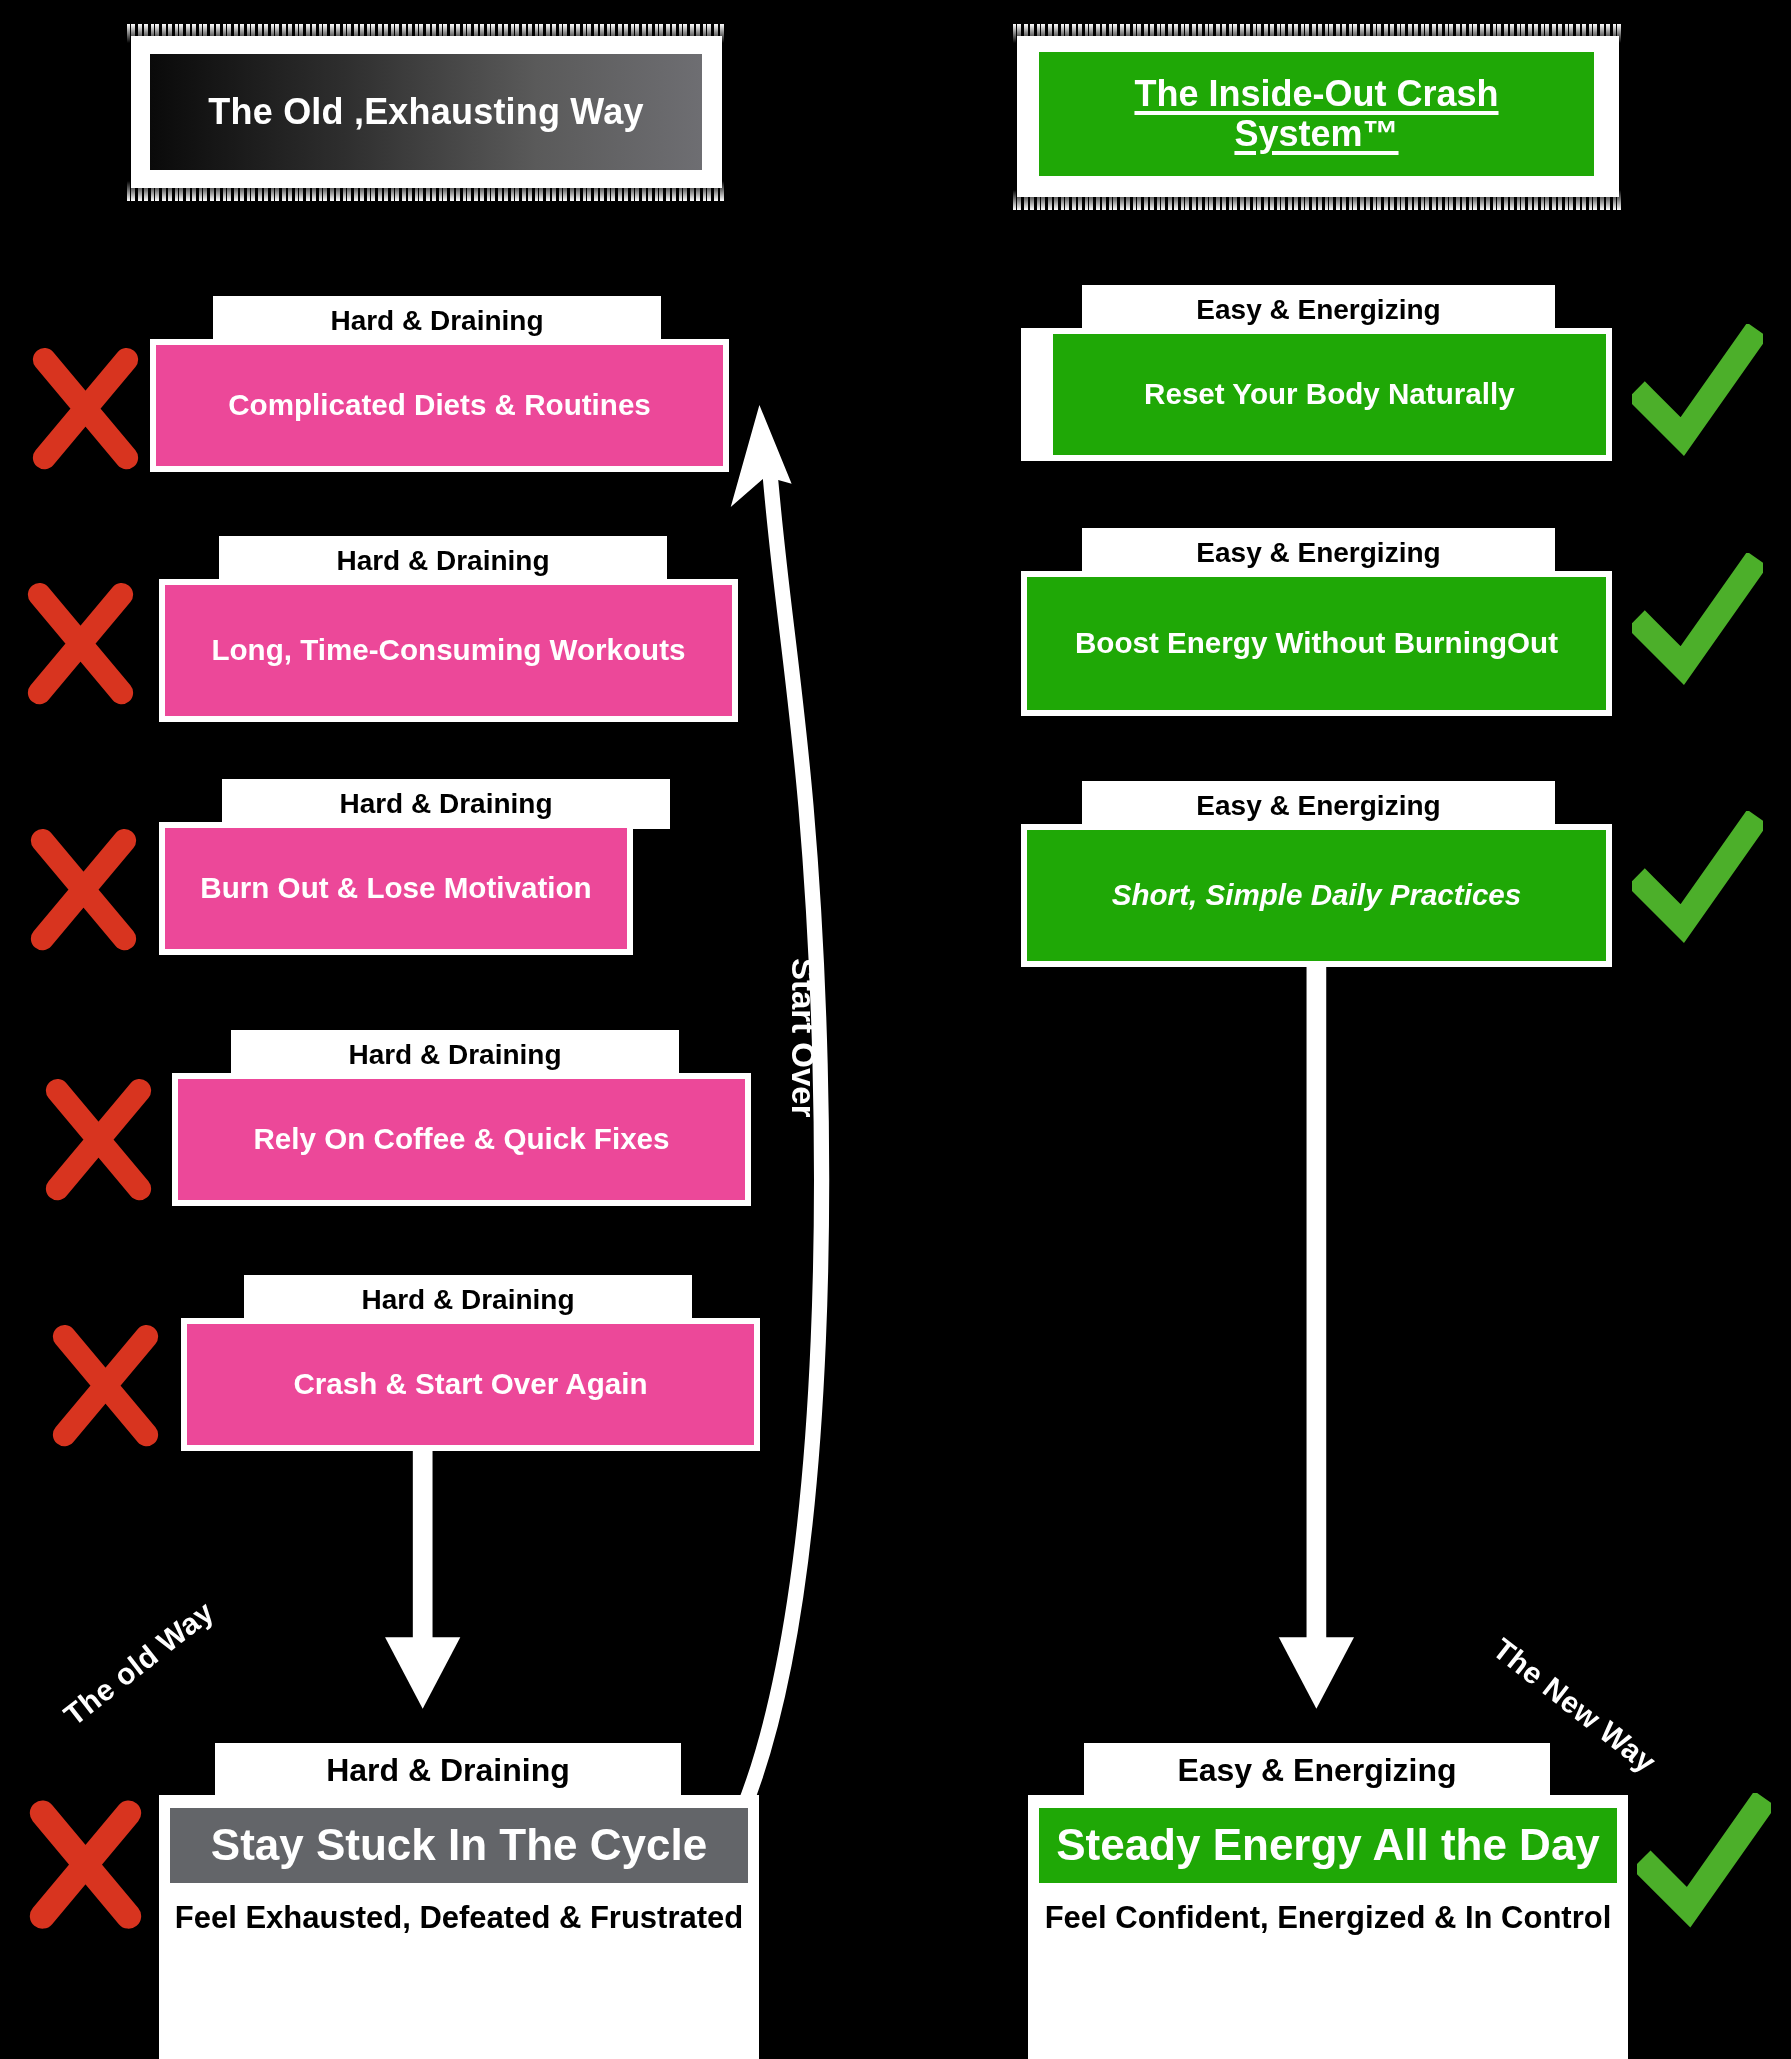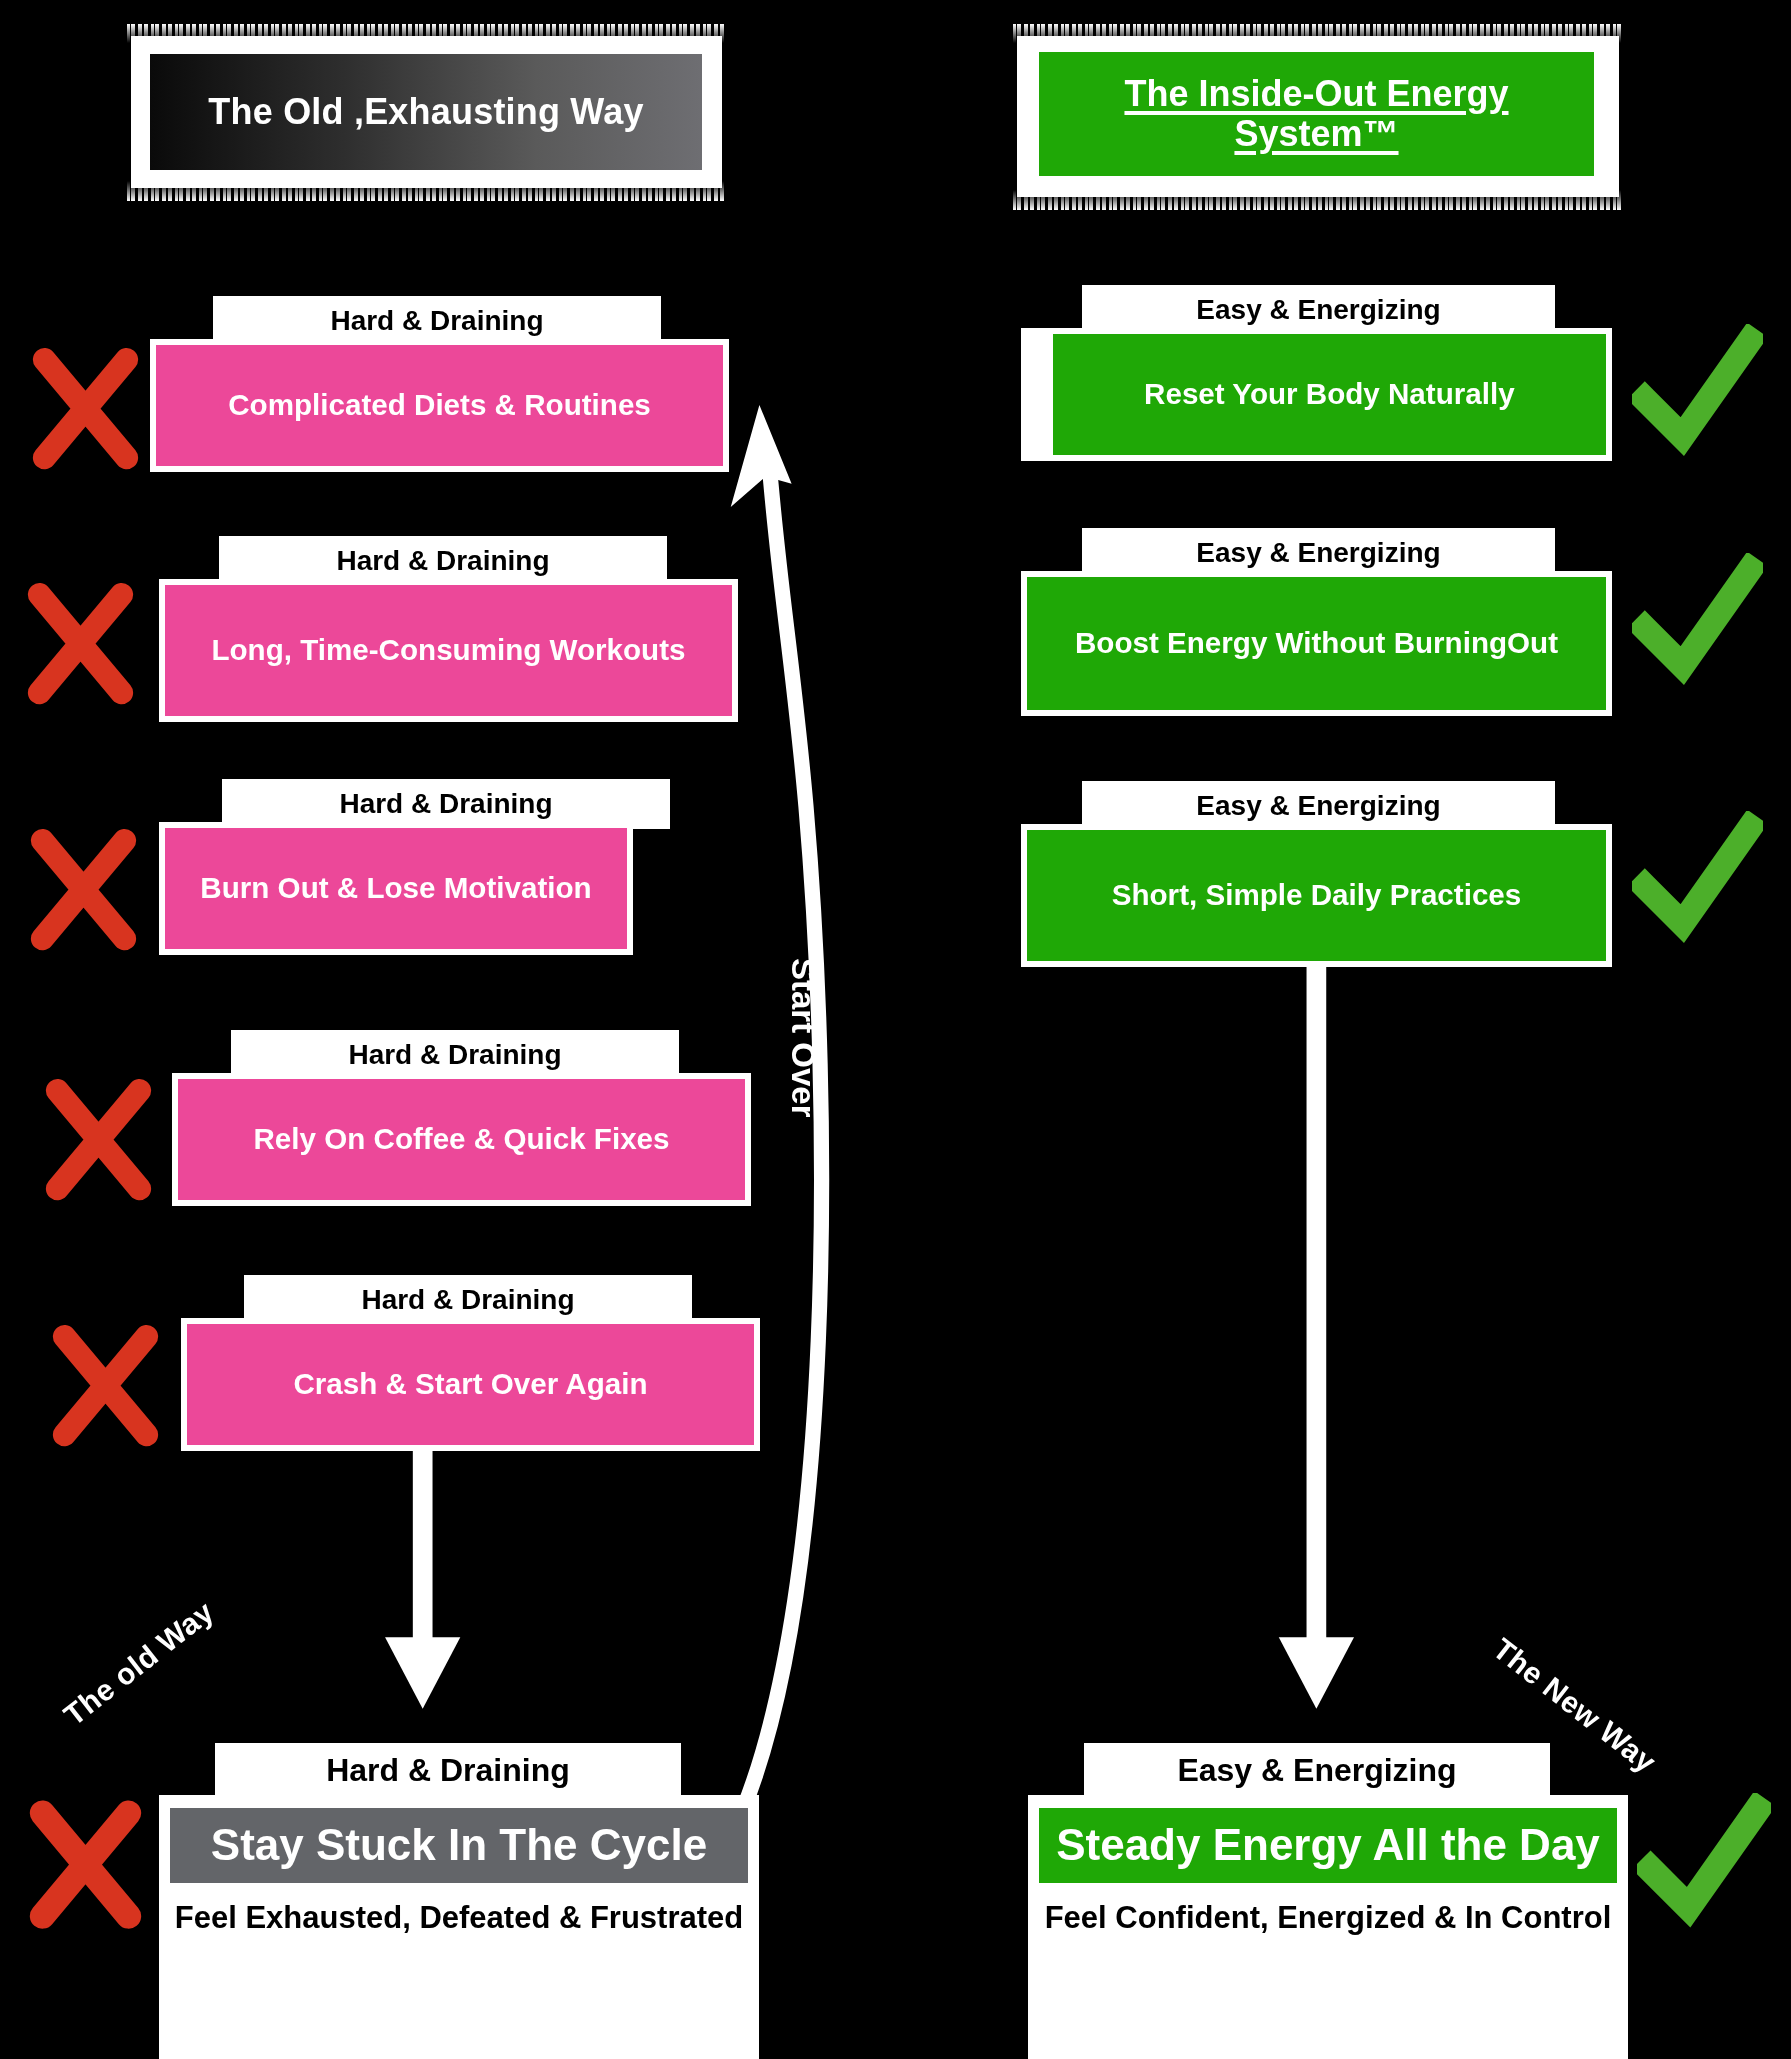--- a/index.html
+++ b/index.html
@@ -94,21 +94,21 @@
 </style>
 </head>
 <body>
 
 <div class="stage">
 
   <div class="torn" style="left:131px;top:36px;width:591px;height:152px;"></div>
   <div class="torn-inner hdr-left-box" style="left:150px;top:54px;width:552px;height:116px;">The Old ,Exhausting Way</div>
 
   <div class="torn" style="left:1017px;top:36px;width:602px;height:161px;"></div>
-  <div class="torn-inner hdr-right-box" style="left:1039px;top:52px;width:555px;height:124px;padding:0 23px;box-sizing:border-box;">The Inside-Out Energy System™</div>
+  <div class="torn-inner hdr-right-box" style="left:1039px;top:52px;width:555px;height:124px;padding:0 23px;box-sizing:border-box;">The Inside-Out Crash System™</div>
 
   <svg class="overlay" viewBox="0 0 2000 2300">
 
     <g>
       <path d="M 830 2020 C 930 1770 930 1250 900 900 C 886 740 868 640 858 505" fill="none" stroke="#ffffff" stroke-width="17" stroke-linecap="round"></path>
       <path d="M 848 452 L 884 540 L 855 532 L 816 566 Z" fill="#ffffff"></path>
     </g>
 
     <g>
       <rect x="461" y="1617" width="22" height="230" fill="#ffffff"></rect>
@@ -199,21 +199,21 @@
   <div class="chip pos" style="left:1021px;top:571px;width:591px;height:145px;">
     <div class="fill">Boost Energy Without BurningOut</div>
   </div>
   <div class="mark" style="left:1632px;top:553px;">
     <svg width="131" height="134" viewBox="0 0 146 150">
       <path d="M 14 84 L 56 126 L 132 18" fill="none" stroke="#4caf2a" stroke-width="28" stroke-linecap="square" stroke-linejoin="miter"></path>
     </svg>
   </div>
 
   <div class="tag" style="left:1082px;top:781px;width:473px;height:50px;">Easy &amp; Energizing</div>
-  <div class="chip pos" style="left:1021px;top:824px;width:591px;height:143px;">
+  <div class="chip pos" style="left:1021px;top:824px;width:591px;height:143px;font-style:italic;">
     <div class="fill">Short, Simple  Daily Practices</div>
   </div>
   <div class="mark" style="left:1632px;top:811px;">
     <svg width="131" height="134" viewBox="0 0 146 150">
       <path d="M 14 84 L 56 126 L 132 18" fill="none" stroke="#4caf2a" stroke-width="28" stroke-linecap="square" stroke-linejoin="miter"></path>
     </svg>
   </div>
 
   <div class="tag" style="left:1084px;top:1743px;width:466px;height:54px;font-size:32px;">Easy &amp; Energizing</div>
   <div class="outcome pos" style="left:1028px;top:1795px;width:600px;height:265px;">

